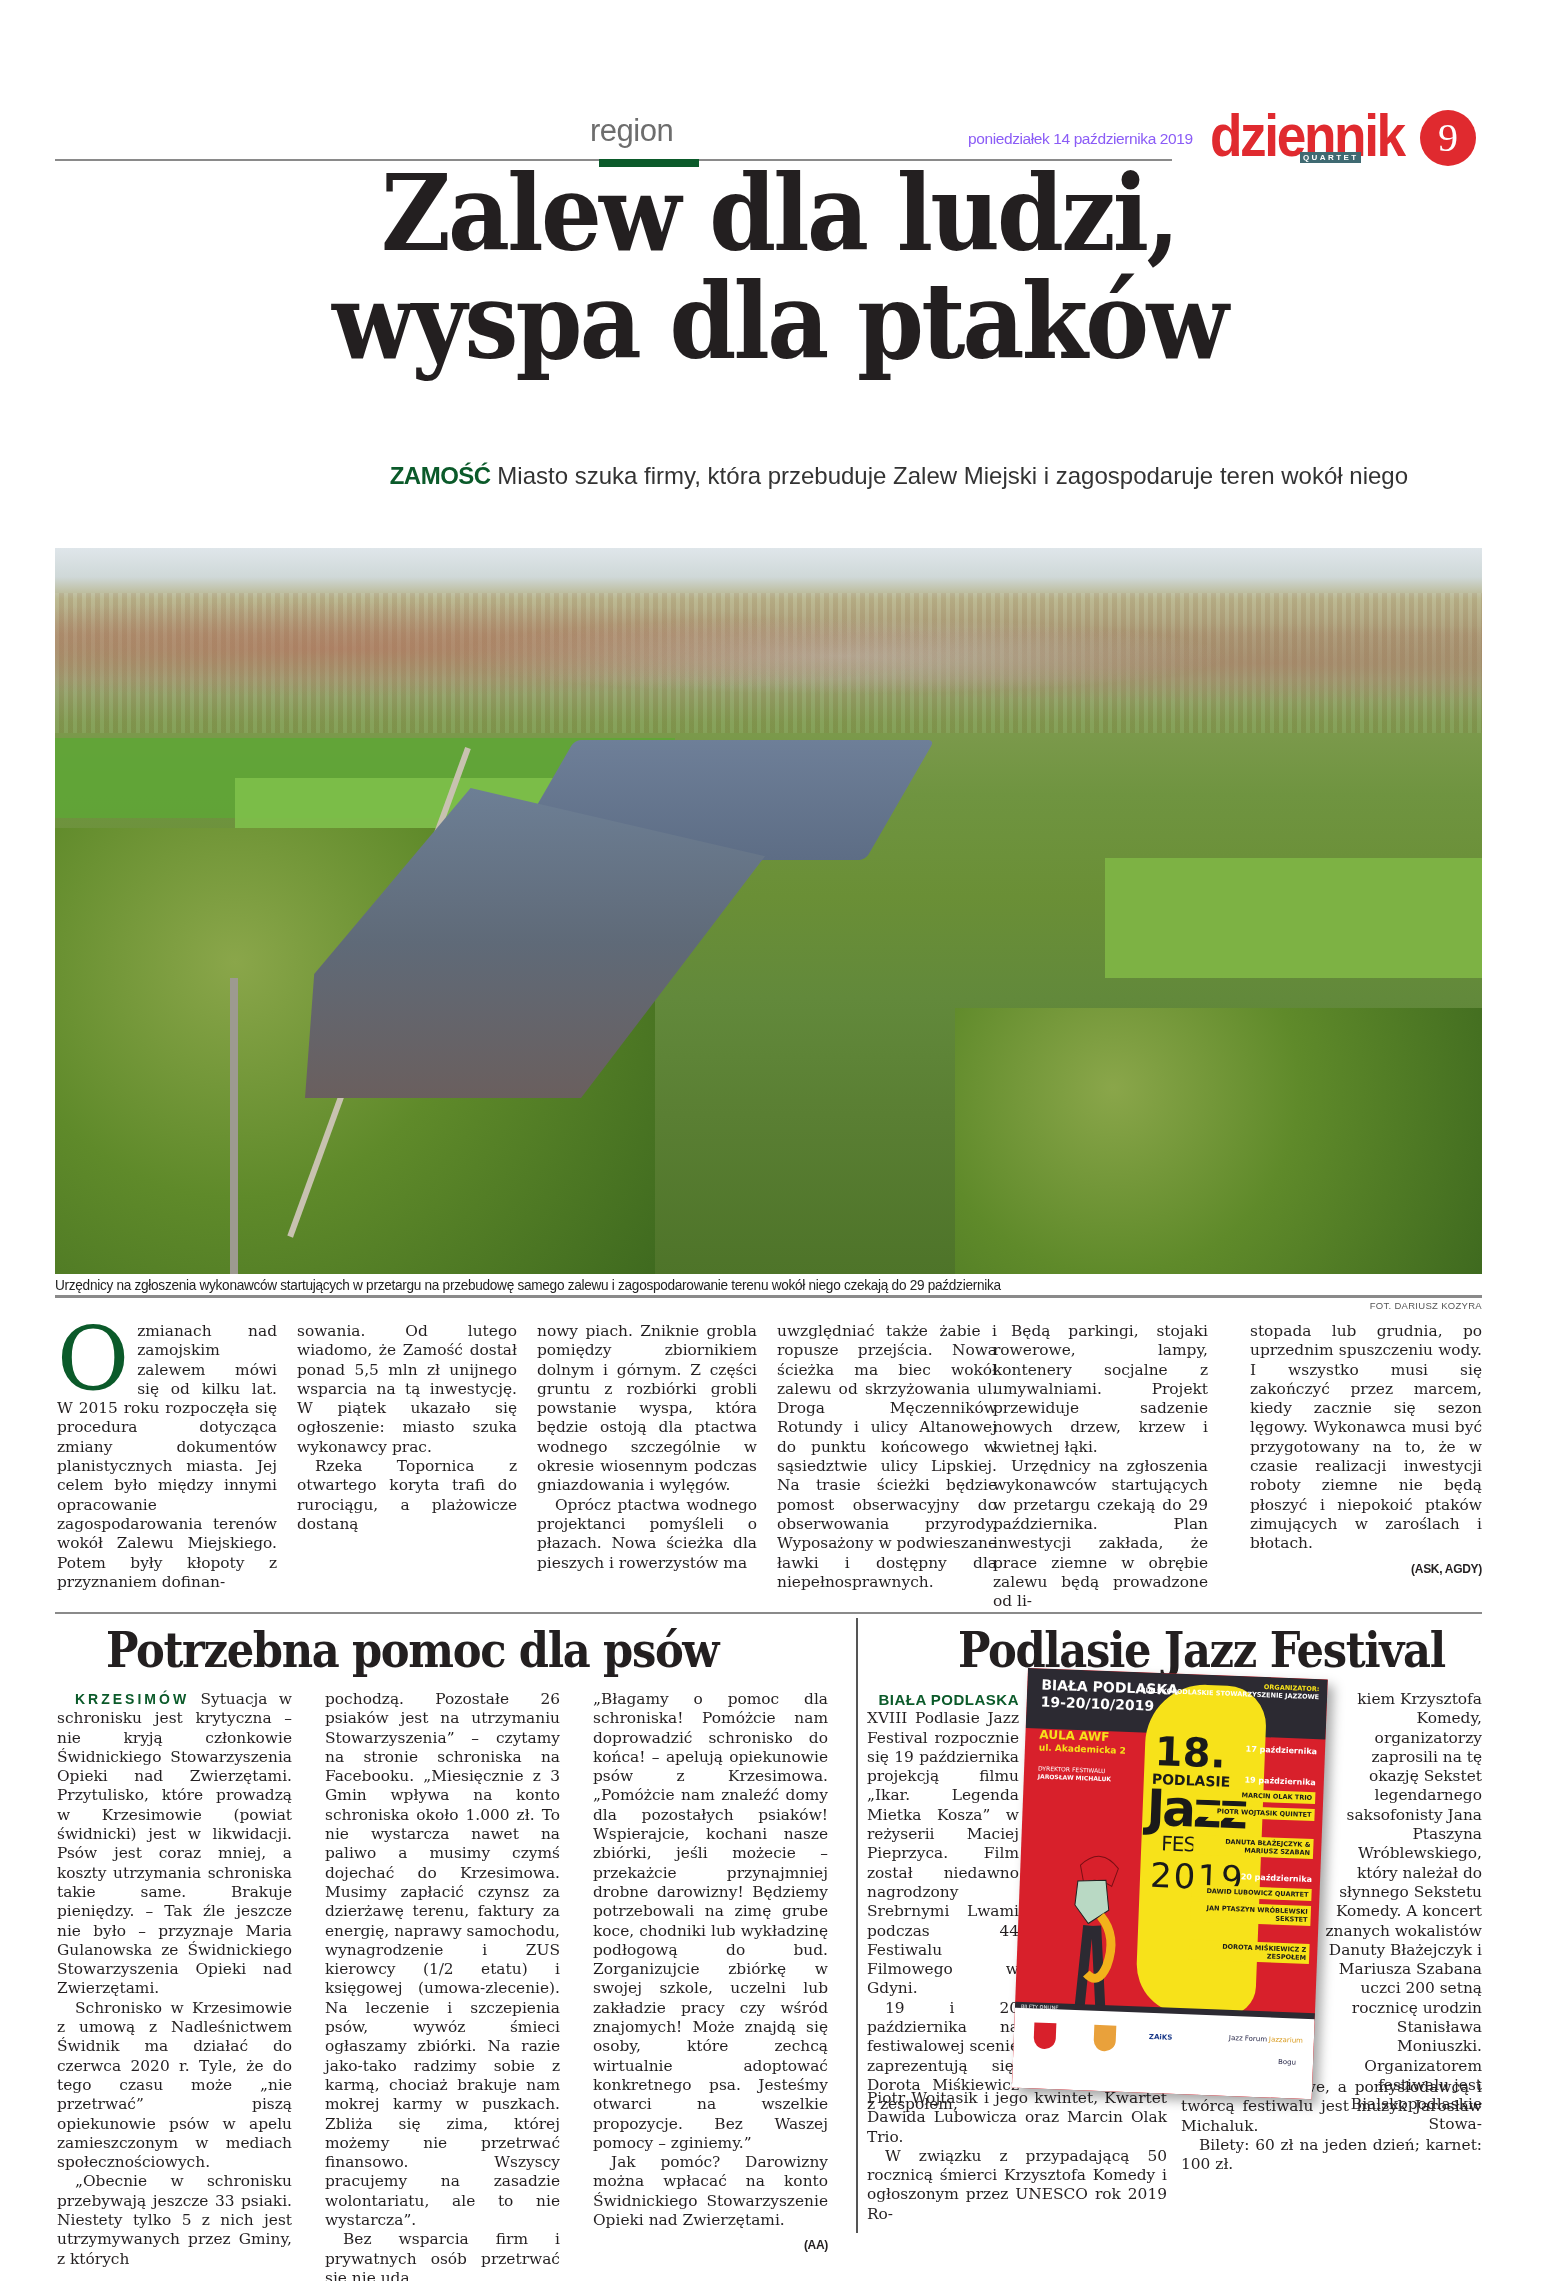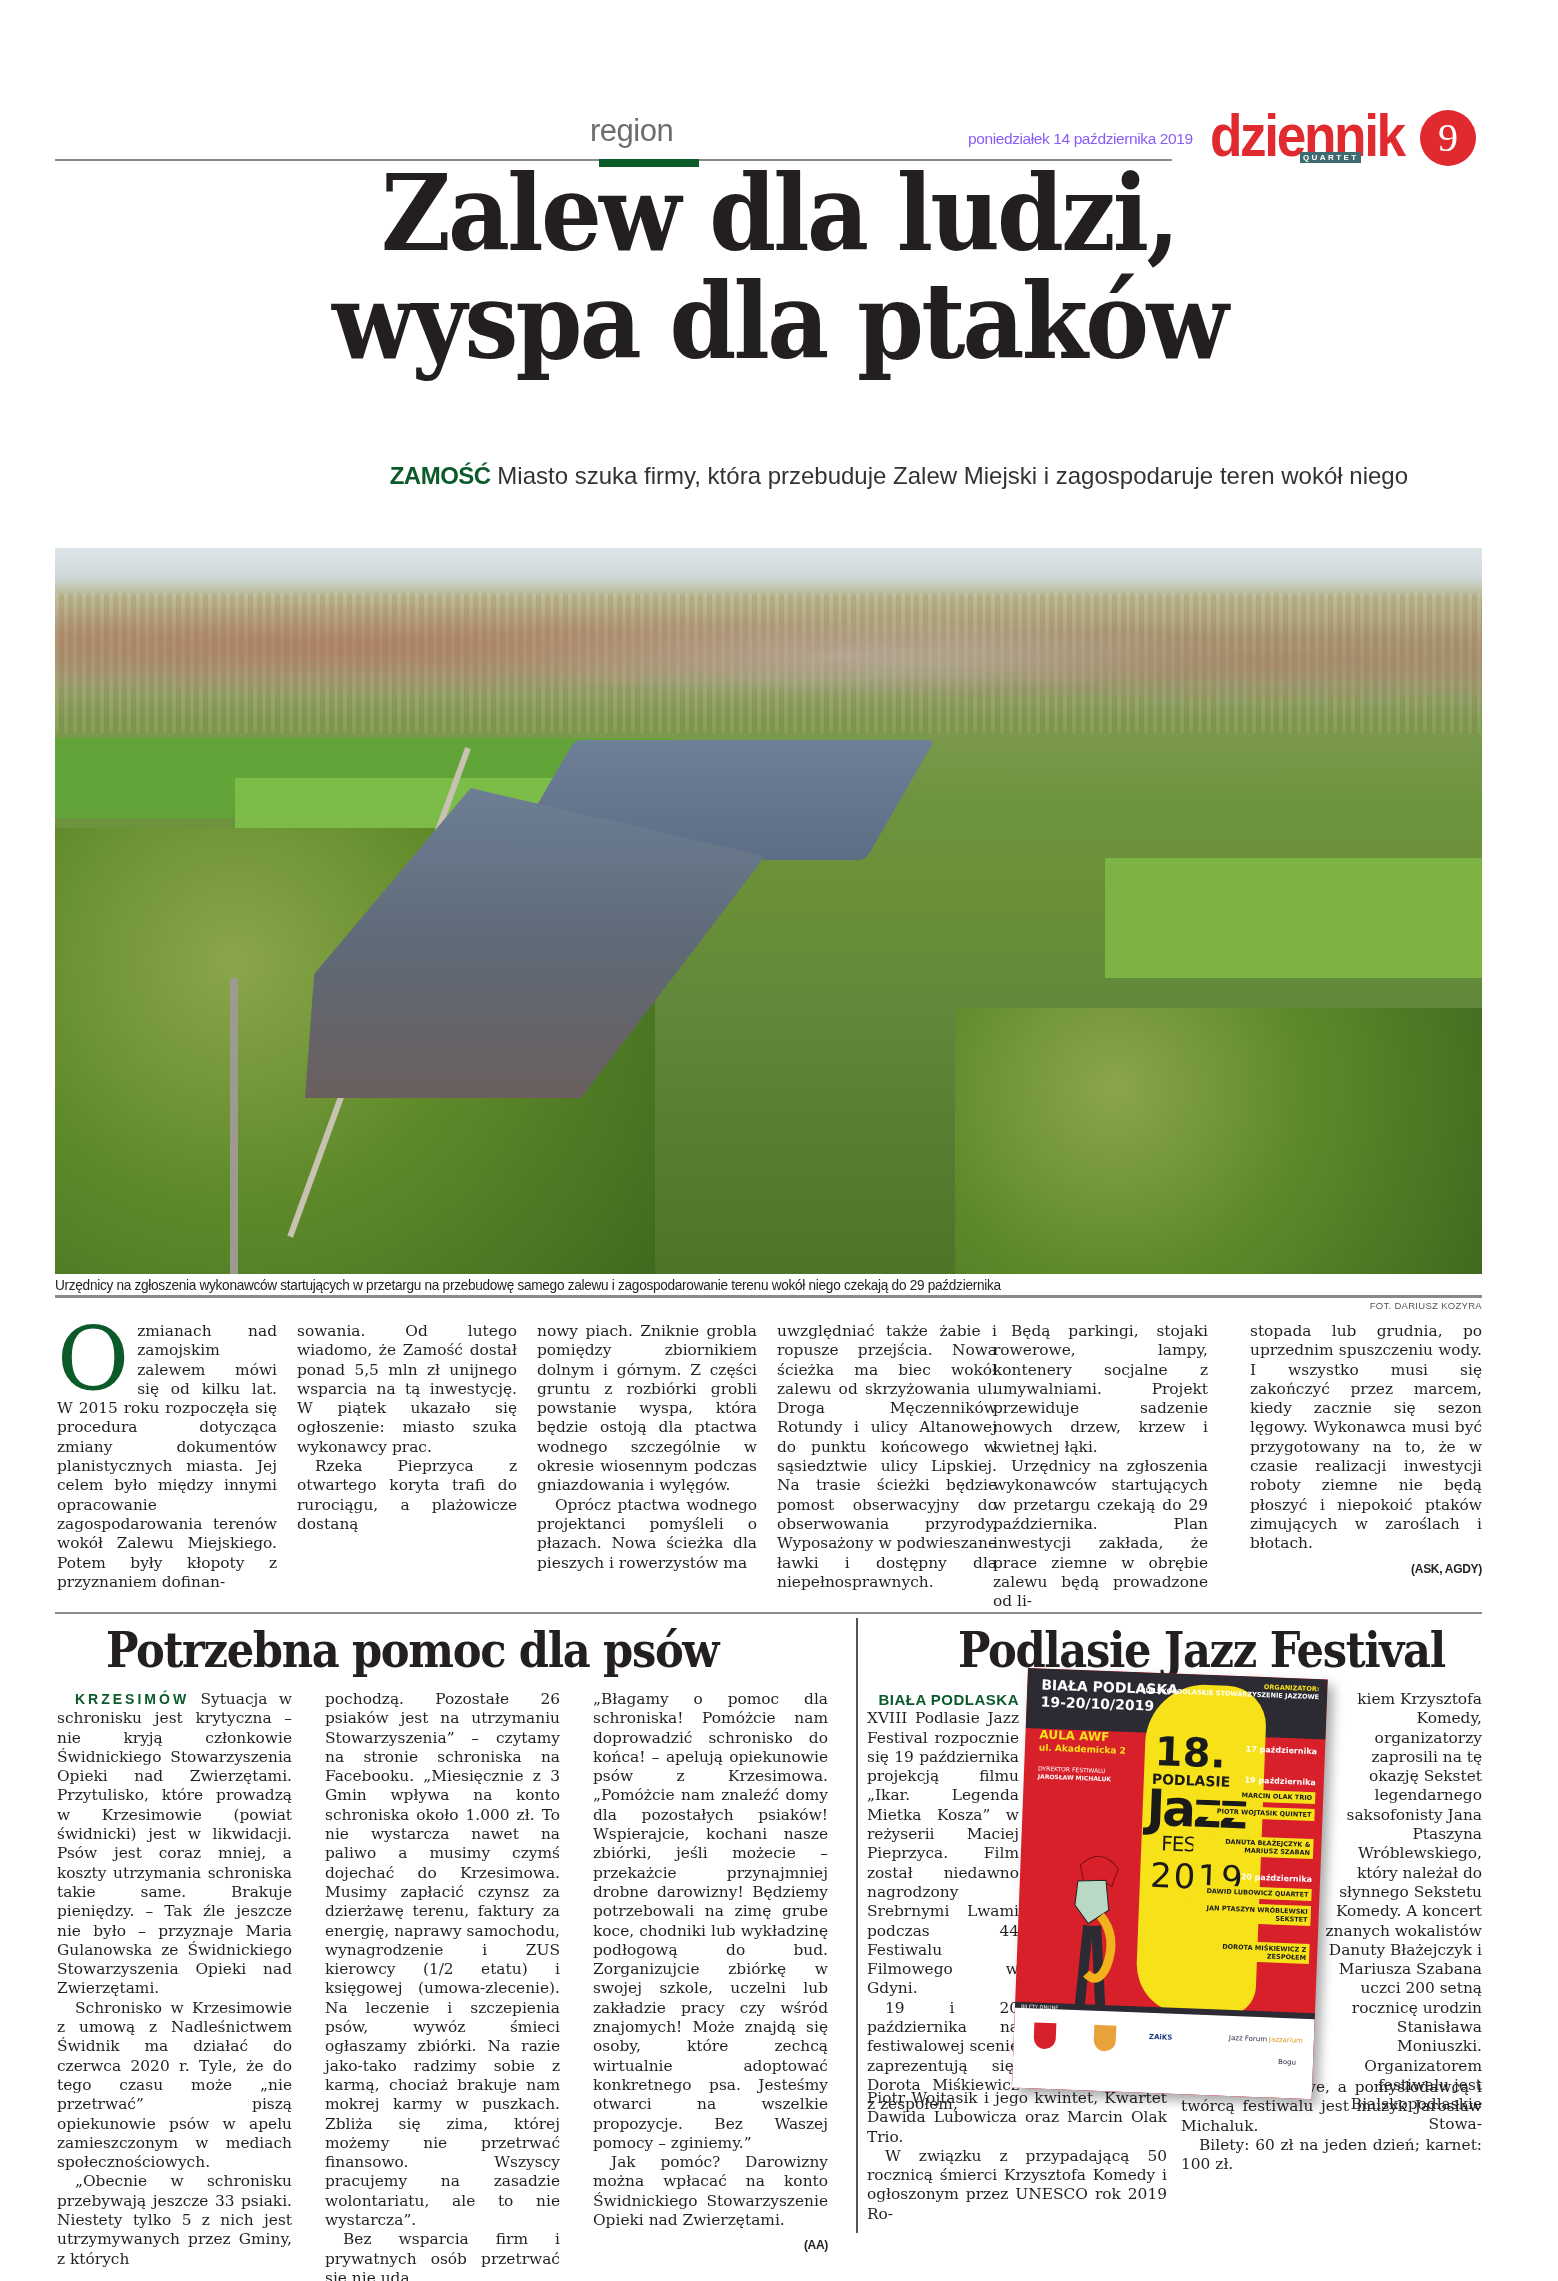--- a/index.html
+++ b/index.html
@@ -135,21 +135,21 @@
 <div class="caption">Urzędnicy na zgłoszenia wykonawców startujących w przetargu na przebudowę samego zalewu i zagospodarowanie terenu wokół niego czekają do 29 października</div>
 <div class="caption-rule"></div>
 <div class="photo-credit">FOT. DARIUSZ KOZYRA</div>
 
 <div class="col a1-c1">
   <span class="dropcap">O</span>
   <p>zmianach nad zamojskim zalewem mówi się od kilku lat. W 2015 roku rozpoczęła się procedura dotycząca zmiany dokumentów planistycznych miasta. Jej celem było między innymi opracowanie zagospodarowania terenów wokół Zalewu Miejskiego. Potem były kłopoty z przyznaniem dofinan-</p>
 </div>
 <div class="col a1-c2">
   <p>sowania. Od lutego wiadomo, że Zamość dostał ponad 5,5 mln zł unijnego wsparcia na tą inwestycję. W piątek ukazało się ogłoszenie: miasto szuka wykonawcy prac.</p>
-  <p class="ind">Rzeka Pieprzyca z otwartego koryta trafi do rurociągu, a plażowicze dostaną</p>
+  <p class="ind">Rzeka Topornica z otwartego koryta trafi do rurociągu, a plażowicze dostaną</p>
 </div>
 <div class="col a1-c3">
   <p>nowy piach. Zniknie grobla pomiędzy zbiornikiem dolnym i górnym. Z części gruntu z rozbiórki grobli powstanie wyspa, która będzie ostoją dla ptactwa wodnego szczególnie w okresie wiosennym podczas gniazdowania i wylęgów.</p>
   <p class="ind">Oprócz ptactwa wodnego projektanci pomyśleli o płazach. Nowa ścieżka dla pieszych i rowerzystów ma</p>
 </div>
 <div class="col a1-c4">
   <p>uwzględniać także żabie i ropusze przejścia. Nowa ścieżka ma biec wokół zalewu od skrzyżowania ul. Droga Męczenników Rotundy i ulicy Altanowej do punktu końcowego w sąsiedztwie ulicy Lipskiej. Na trasie ścieżki będzie pomost obserwacyjny do obserwowania przyrody. Wyposażony w podwieszane ławki i dostępny dla niepełnosprawnych.</p>
 </div>
 <div class="col a1-c5">
   <p class="ind">Będą parkingi, stojaki rowerowe, lampy, kontenery socjalne z umywalniami. Projekt przewiduje sadzenie nowych drzew, krzew i kwietnej łąki.</p>

